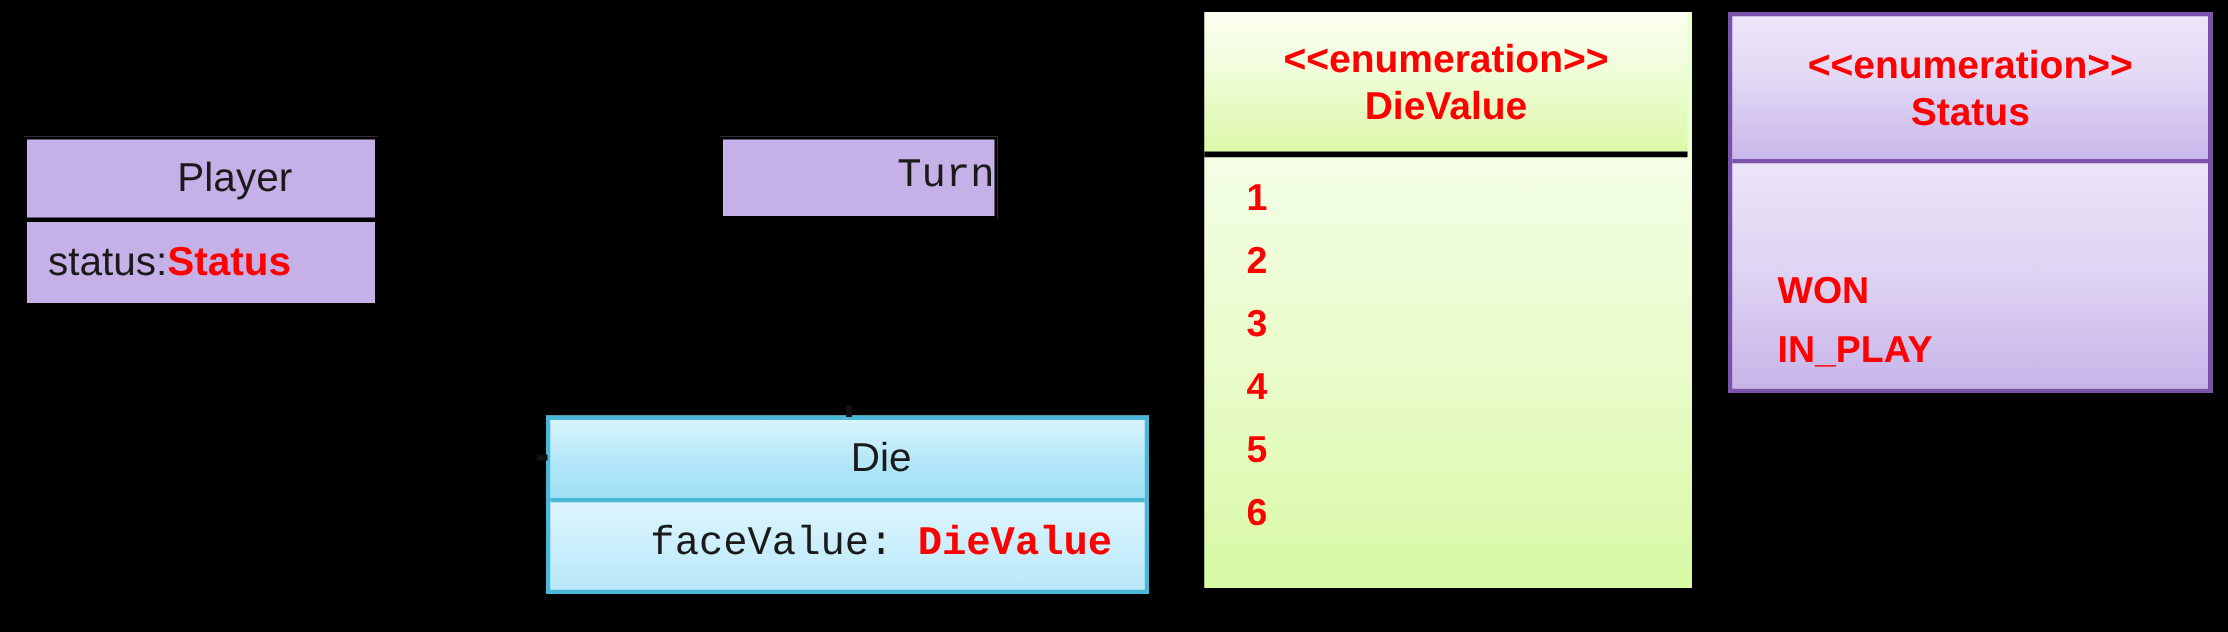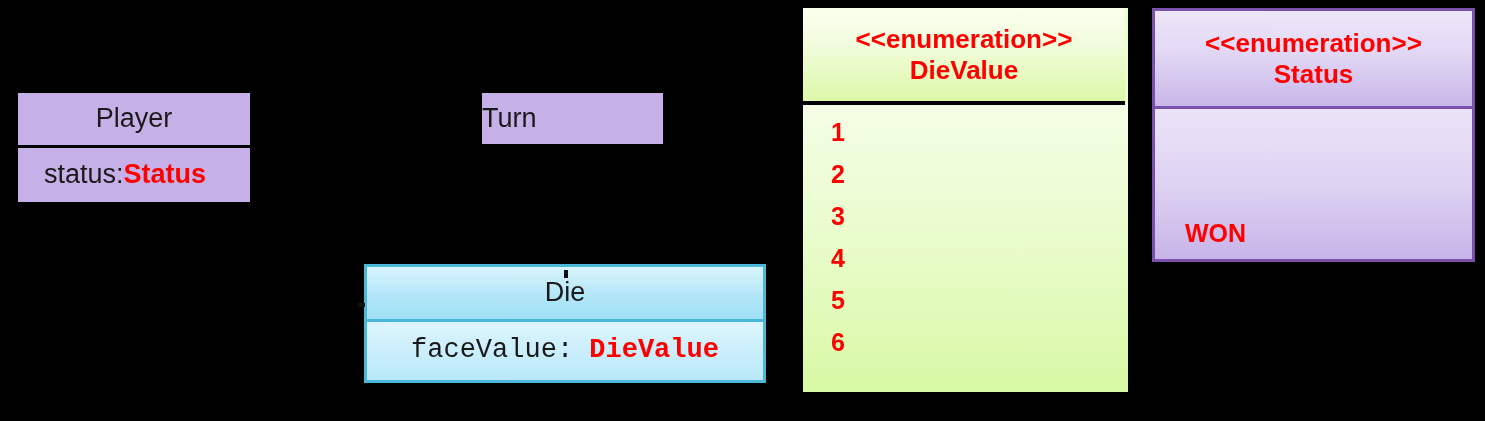--- a/index.html
+++ b/index.html
@@ -26,21 +26,21 @@
     display: flex;
     flex-direction: column;
   }
   .compartment {
     box-sizing: border-box;
     display: flex;
     flex-direction: column;
     justify-content: center;
     overflow: hidden;
   }
-  .compartment.center { align-items: center; }
+  .compartment.center { align-items: center; padding-left: 45px; }
 
   .class-name {
     font-size: 27px;
     color: #1a1a1a;
     line-height: 1.1;
     white-space: nowrap;
   }
   .attr-line {
     font-size: 27px;
     color: #1a1a1a;
@@ -58,37 +58,38 @@
     border: 2px solid #000000;
     background: #c6b0e8;
   }
   #player-class .header-compartment {
     height: 55px;
     border-bottom: 3px solid #000000;
     align-items: center;
   }
   #player-class .attrs-compartment {
     flex: 1 1 auto;
-    padding-left: 26px;
+    padding-left: 14px;
   }
 
   
   #turn-class {
     left: 480px; top: 91px; width: 185px; height: 55px;
     border: 2px solid #000000;
     background: #c6b0e8;
   }
   #turn-class .header-compartment {
     flex: 1 1 auto;
-    align-items: flex-start;
+    align-items: flex-end;
+    font-family: Liberation Mono, monospace;
   }
 
   
   #die-class {
-    left: 364px; top: 264px; width: 402px; height: 119px;
+    left: 364px; top: 277px; width: 402px; height: 119px;
     border: 3px solid #4bb8d8;
     background: #cdf0fb;
   }
   #die-class .header-compartment {
     height: 55px;
     border-bottom: 3px solid #4bb8d8;
     align-items: center;
     background: linear-gradient(to bottom, #d9f4fc 0%, #b3e6f8 55%, #9fe0f6 100%);
   }
   #die-class .attrs-compartment {
@@ -209,19 +210,20 @@
     </div>
   </div>
 
   <div class="uml-box" id="status-enum">
     <div class="compartment header-compartment">
       <span class="stereotype">&lt;&lt;enumeration&gt;&gt;</span>
       <span class="enum-name">Status</span>
     </div>
     <div class="compartment literals-compartment">
       <span class="enum-literal">WON</span>
+      <span class="enum-literal">IN_PLAY</span>
     </div>
   </div>
 
   <div class="connector-stub" id="die-top-stub"></div>
   <div class="connector-stub" id="die-left-stub"></div>
 
 </div>
 
 </body></html>

